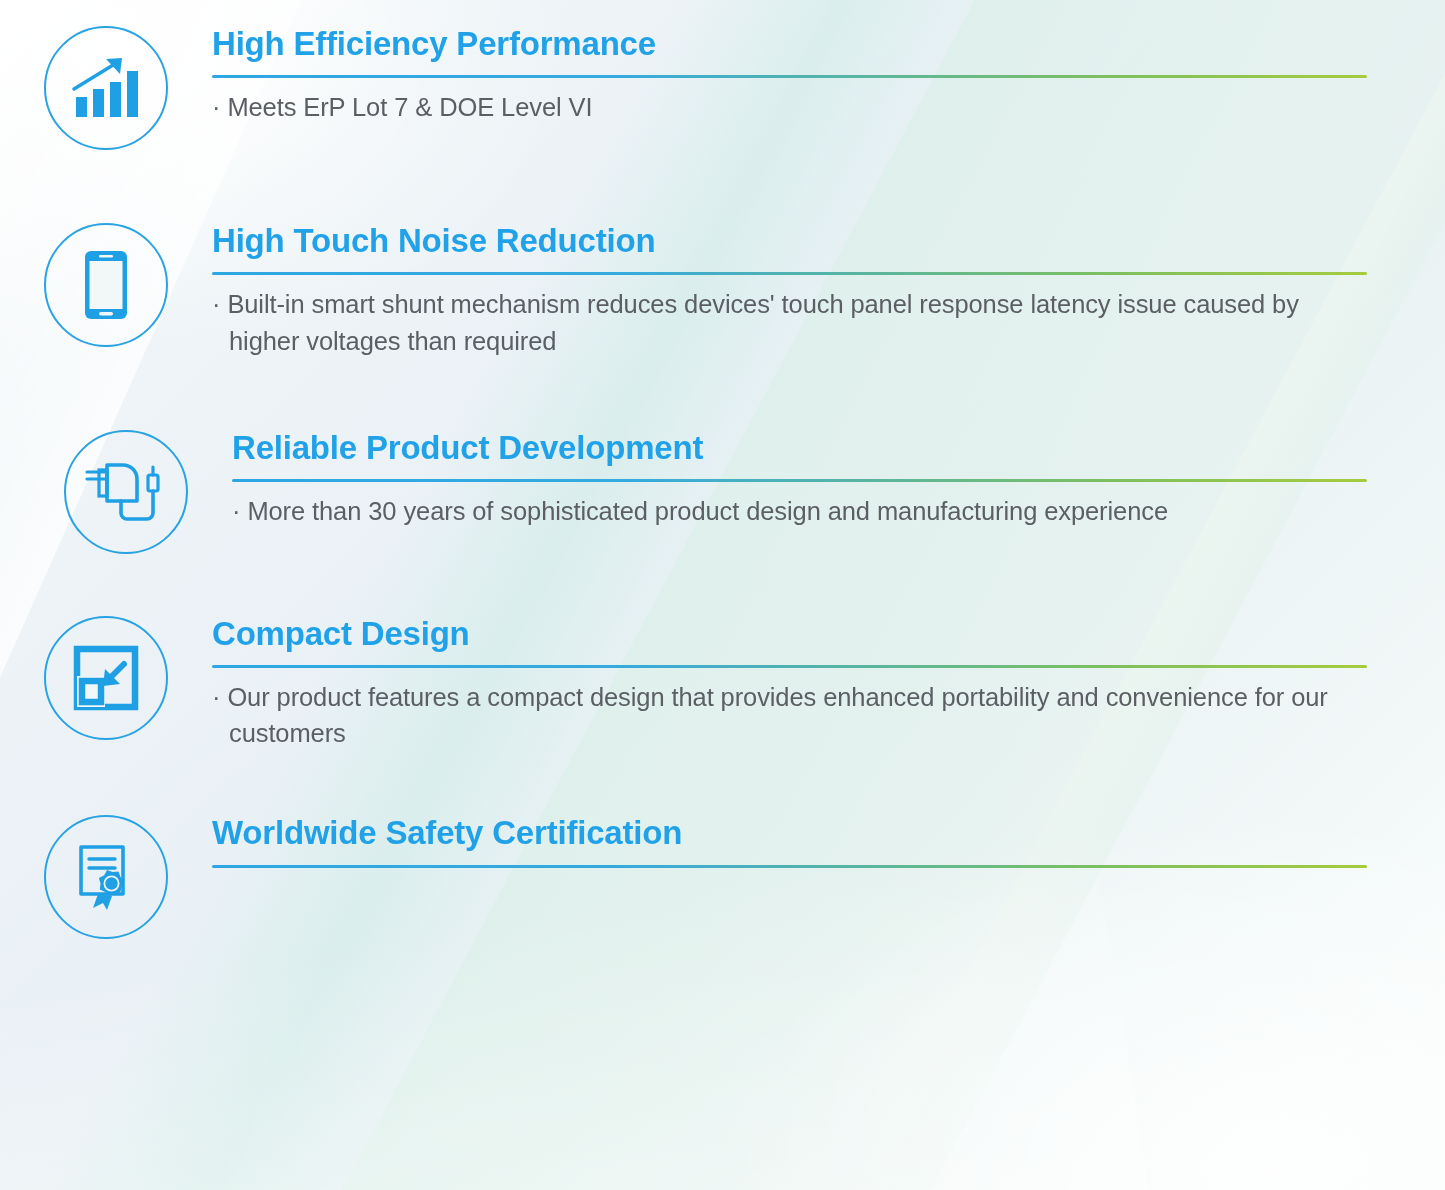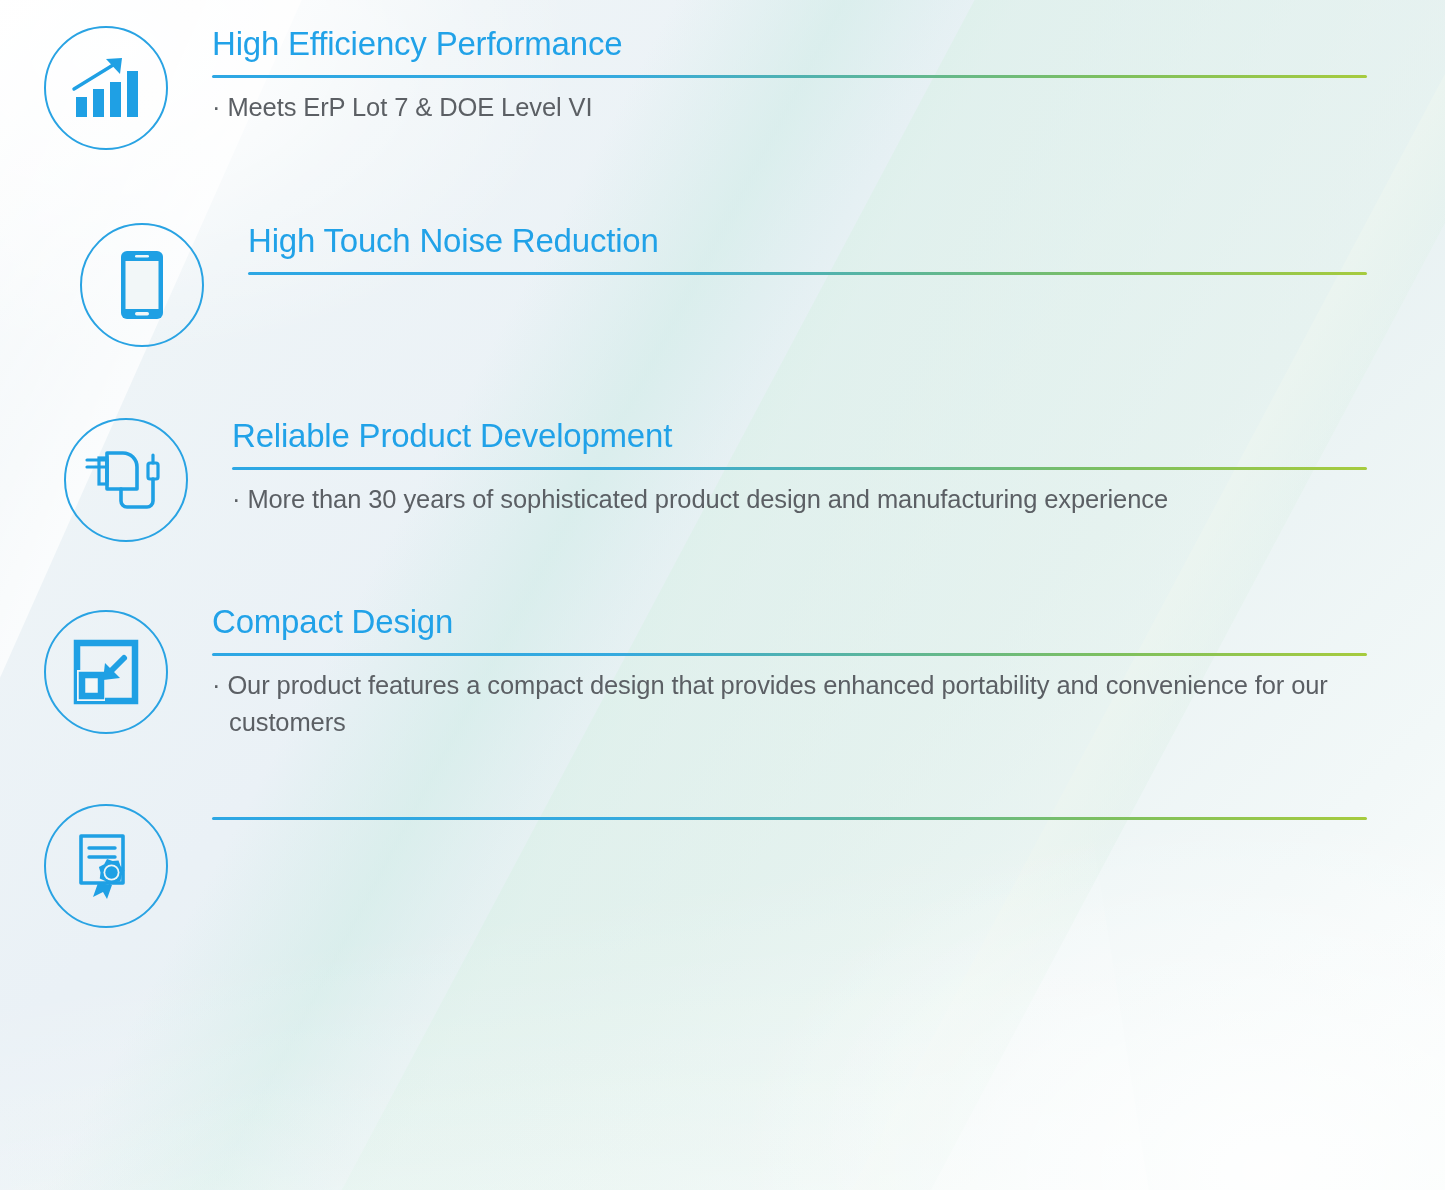--- a/index.html
+++ b/index.html
@@ -95,21 +95,21 @@
     align-items:center;
     justify-content:center;
   }
   .feature-body {
     flex:1;
     padding-right:78px;
   }
   .feature-title {
     color:#21A2E8;
     font-size:33px;
-    font-weight:normal;
+    font-weight:bold;
     letter-spacing:-0.2px;
     line-height:1.1;
     white-space:nowrap;
   }
   .feature-rule {
     height:3px;
     margin-top:13px;
     background:linear-gradient(to right, #2DA7E4 0%, #35AADF 35%, #7EC05E 78%, #A6CB3E 100%);
     border-radius:2px;
   }
@@ -155,34 +155,37 @@
       </div>
       <div class="feature-body">
         <div class="feature-title">High Efficiency Performance</div>
         <div class="feature-rule"></div>
         <div class="feature-lines">
           <div class="feature-line hang">· Meets ErP Lot 7 &amp; DOE Level VI</div>
         </div>
       </div>
     </div>
 
-    <div class="feature" style="margin-bottom:71px;padding-left:36px;">
+    <div class="feature" style="margin-bottom:71px;">
       <div class="feature-icon-wrap">
         <div class="icon-circle">
           <svg width="46" height="72" viewBox="0 0 46 72">
             <rect x="2" y="2" width="42" height="68" rx="6" ry="6" fill="#1FA0E4"></rect>
             <rect x="6.5" y="12" width="33" height="48" fill="#f2f7f8"></rect>
             <rect x="16" y="6" width="14" height="2.6" rx="1.3" fill="#f2f7f8"></rect>
             <rect x="16" y="63" width="14" height="3.4" rx="1.7" fill="#f2f7f8"></rect>
           </svg>
         </div>
       </div>
       <div class="feature-body">
         <div class="feature-title">High Touch Noise Reduction</div>
         <div class="feature-rule"></div>
+        <div class="feature-lines">
+          <div class="feature-line hang">· Built-in smart shunt mechanism reduces devices' touch panel response latency issue caused by higher voltages than required</div>
+        </div>
       </div>
     </div>
 
     <div class="feature" style="margin-bottom:62px;padding-left:20px;">
       <div class="feature-icon-wrap">
         <div class="icon-circle">
           <svg width="82" height="70" viewBox="0 0 82 70">
             <path d="M22 8 H38 a14 14 0 0 1 14 14 V44 H22 Z" fill="none" stroke="#1FA0E4" stroke-width="3.6" stroke-linejoin="round"></path>
             <line x1="22" y1="15" x2="22" y2="37" stroke="#1FA0E4" stroke-width="3.6"></line>
             <path d="M14 15 H22 M14 22 H22" stroke="#1FA0E4" stroke-width="3.2" stroke-linecap="round"></path>
@@ -196,21 +199,21 @@
       </div>
       <div class="feature-body">
         <div class="feature-title">Reliable Product Development</div>
         <div class="feature-rule"></div>
         <div class="feature-lines">
           <div class="feature-line hang">· More than 30 years of sophisticated product  design and manufacturing experience</div>
         </div>
       </div>
     </div>
 
-    <div class="feature" style="margin-bottom:64px;align-items:center;">
+    <div class="feature" style="margin-bottom:64px;">
       <div class="feature-icon-wrap">
         <div class="icon-circle">
           <svg width="68" height="68" viewBox="0 0 68 68">
             <path d="M5 5 H63 V63 H5 Z" fill="none" stroke="#1FA0E4" stroke-width="6.5"></path>
             <rect x="5" y="32" width="28" height="31" fill="#f2f7f8"></rect>
             <rect x="10" y="37" width="19" height="21" fill="none" stroke="#1FA0E4" stroke-width="6.5"></rect>
             <path d="M52 20 L34 38" stroke="#1FA0E4" stroke-width="6" stroke-linecap="round"></path>
             <path d="M31 42 L33 25 L48 40 Z" fill="#1FA0E4"></path>
           </svg>
         </div>
@@ -232,18 +235,19 @@
             <line x1="16" y1="17" x2="42" y2="17" stroke="#1FA0E4" stroke-width="3.4" stroke-linecap="round"></line>
             <line x1="16" y1="26" x2="42" y2="26" stroke="#1FA0E4" stroke-width="3.4" stroke-linecap="round"></line>
             <path d="M25 52 L20 66 L30 61 L34 68 L39 54 Z" fill="#1FA0E4"></path>
             <path d="M34 28 l5.6 2.0 5.9 -0.6 2.0 5.6 4.0 4.4 -2.9 5.2 -1.2 5.8 -5.9 0.9 -5.2 2.9 -4.1 -4.3 -5.4 -2.4 0.7 -5.9 -1.6 -5.7 5.3 -2.7 Z" fill="#1FA0E4"></path>
             <circle cx="38.5" cy="41.5" r="8" fill="#eef5f6"></circle>
             <circle cx="38.5" cy="41.5" r="6.2" fill="#1FA0E4"></circle>
           </svg>
         </div>
       </div>
       <div class="feature-body">
+        <div class="feature-title">Worldwide Safety Certification</div>
         <div class="feature-rule"></div>
       </div>
     </div>
 
   </div>
 </div>
 
 </body></html>

